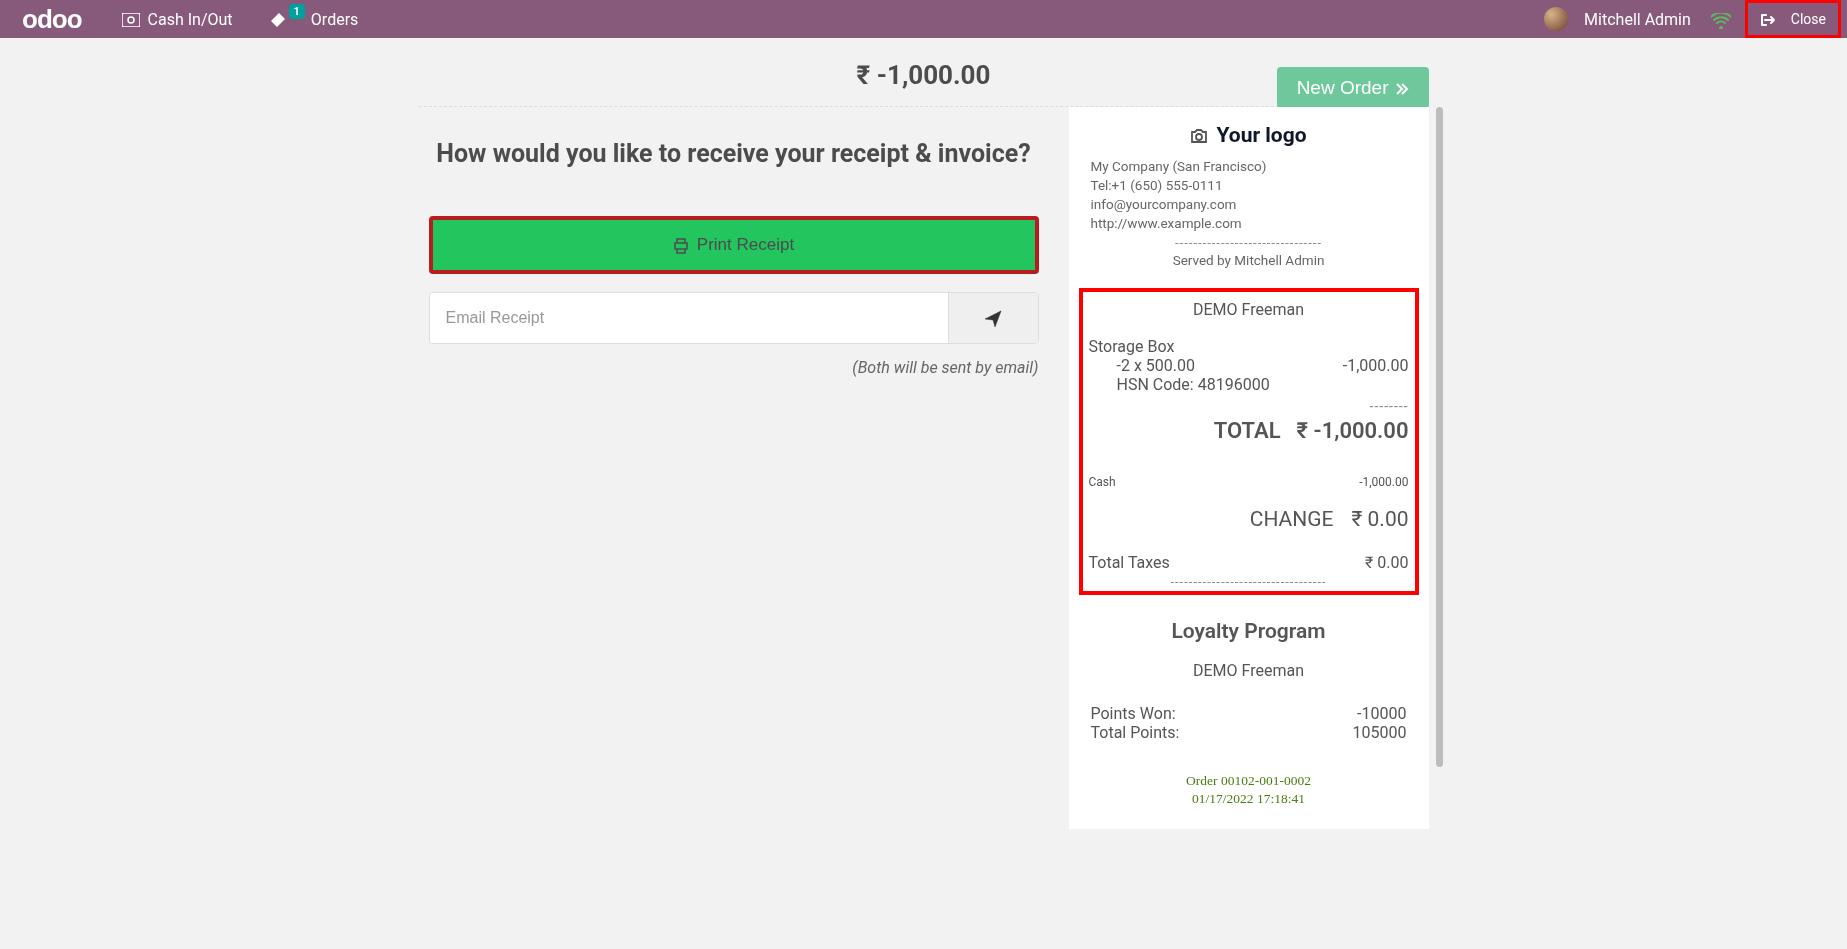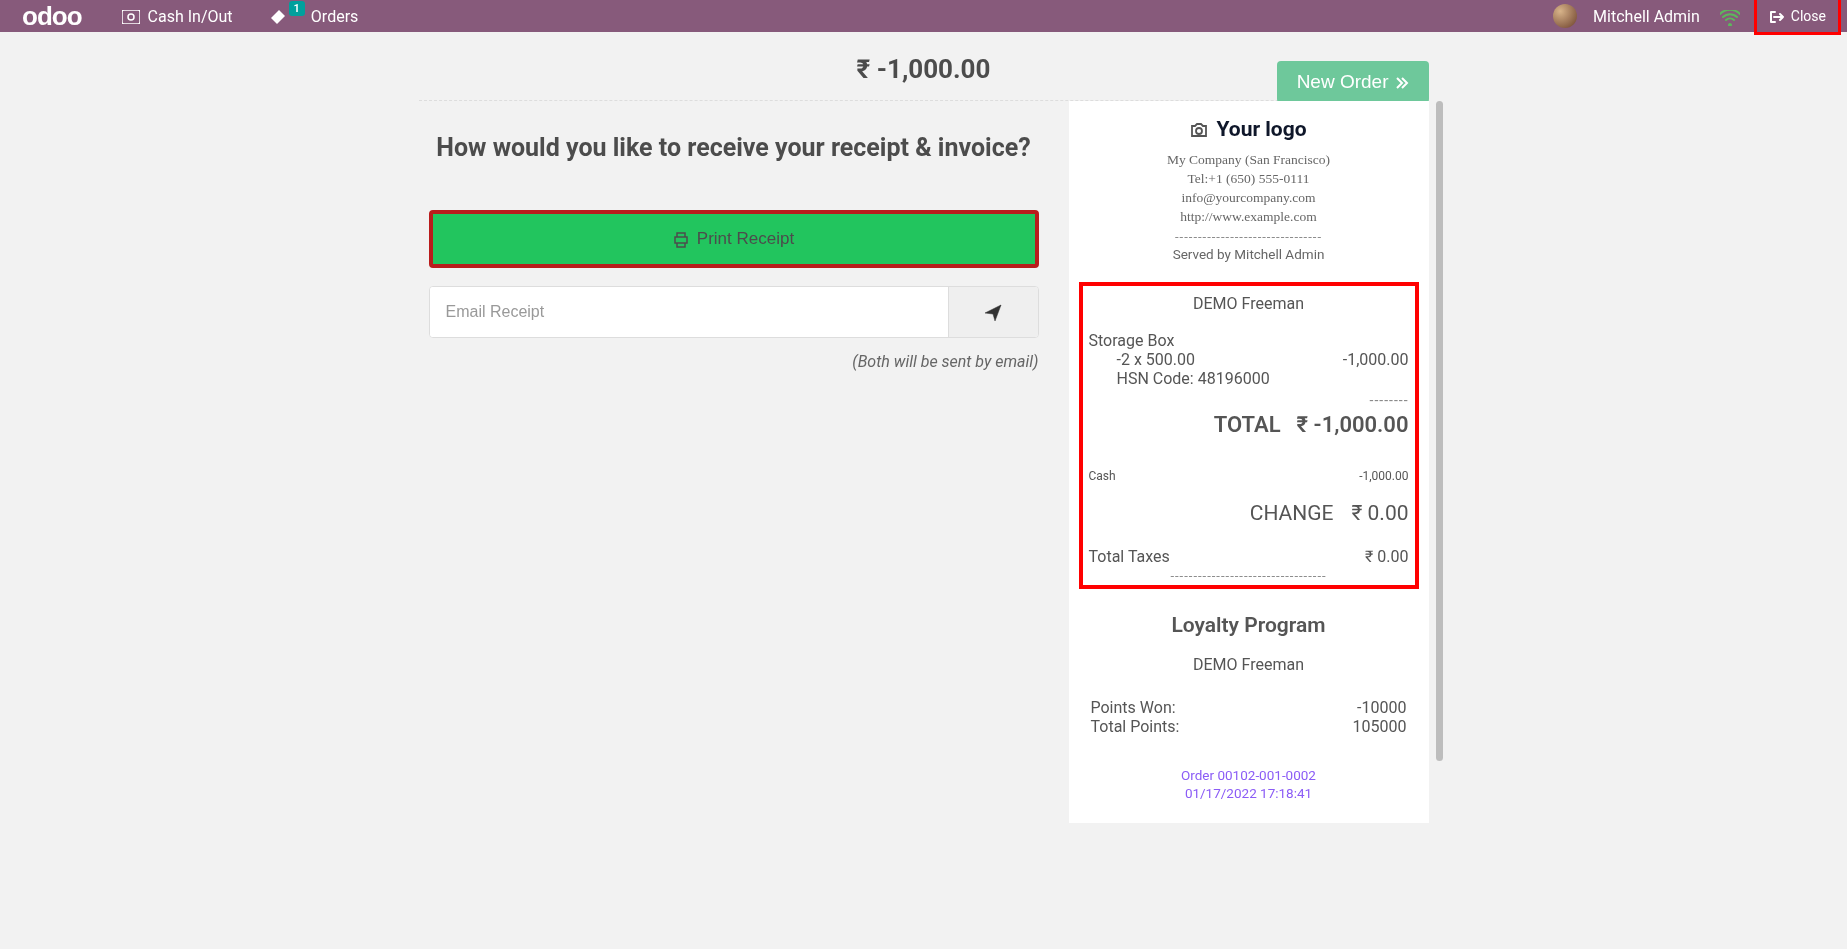--- a/index.html
+++ b/index.html
@@ -4,21 +4,21 @@
 <style>
   * { box-sizing: border-box; margin: 0; padding: 0; }
   body {
     font-family: -apple-system, BlinkMacSystemFont, "Segoe UI", Roboto, "Helvetica Neue", Arial, sans-serif;
     background: #f2f2f2;
     color: #4c4c4c;
     overflow: hidden;
   }
   .topbar {
     background: #875A7B;
-    height: 32px;
+    height: 38px;
     display: flex;
     align-items: center;
     color: #fff;
     padding: 0 0;
   }
   .logo {
     font-family: sans-serif;
     font-size: 26px;
     font-weight: 700;
     padding: 0 22px;
@@ -55,21 +55,21 @@
     width: 24px;
     height: 24px;
     border-radius: 50%;
     background: radial-gradient(circle at 30% 30%, #d8b48a, #6b3f2a);
     margin-right: 8px;
   }
   .wifi-icon { color: #5cb85c; padding: 0 14px; font-size: 18px; }
   .close-btn {
     display: flex;
     align-items: center;
-    gap: 6px;
+    gap: 15px;
     padding: 0 12px;
     height: 100%;
     font-size: 14px;
   }
   .close-highlight {
     border: 3px solid red;
     height: 38px;
     display: flex;
     align-items: center;
     margin-right: 6px;
@@ -196,21 +196,21 @@
     text-align: center;
     font-size: 21px;
     font-weight: 700;
     color: #0f172a;
     margin-bottom: 10px;
     display: flex;
     justify-content: center;
     align-items: center;
     gap: 8px;
   }
-  .company-block { text-align: center; font-size: 13.5px; line-height: 1.4; color: #666; font-family: Liberation Serif, serif; }
+  .company-block { text-align: left; font-size: 13.5px; line-height: 1.4; color: #666; }
   .dashes { text-align: center; letter-spacing: 1px; color: #888; margin: 2px 0; font-size: 13px;}
   .served { text-align: center; font-size: 13.5px; color: #666; margin-bottom: 20px; }
   .red-box {
     border: 4px solid red;
     padding: 8px 6px 2px;
     margin: 0 -12px;
   }
   .customer-name { text-align: center; font-size: 16px; margin-bottom: 18px; }
   .item-name { font-size: 16px; }
   .item-detail-row { display: flex; justify-content: space-between; padding-left: 28px; font-size: 16px;}
@@ -232,21 +232,21 @@
     gap: 18px;
     font-size: 21px;
     color: #555;
     margin-bottom: 22px;
   }
   .tax-row { display: flex; justify-content: space-between; font-size: 16px; }
   .center-dashes { text-align: center; letter-spacing: 1px; color: #888; font-size: 13px; margin-top: 2px;}
   .loyalty-title { text-align: center; font-size: 21px; font-weight: 600; margin: 24px 0 18px; color: #555;}
   .loyalty-customer { text-align: center; font-size: 16px; margin-bottom: 24px;}
   .points-row { display: flex; justify-content: space-between; font-size: 16px; }
-  .order-footer { text-align: center; font-size: 13.5px; color: #8b5cf6; margin-top: 30px; line-height: 1.4;}
+  .order-footer { text-align: center; font-size: 13.5px; color: #4d7c0f; margin-top: 30px; line-height: 1.4; font-family: Liberation Serif, serif;}
   svg { display: inline-block; vertical-align: middle; }
 </style>
 </head>
 <body>
 
 <div class="topbar">
   <div class="logo">odoo</div>
 
   <div class="topbar-item">
     <span>

